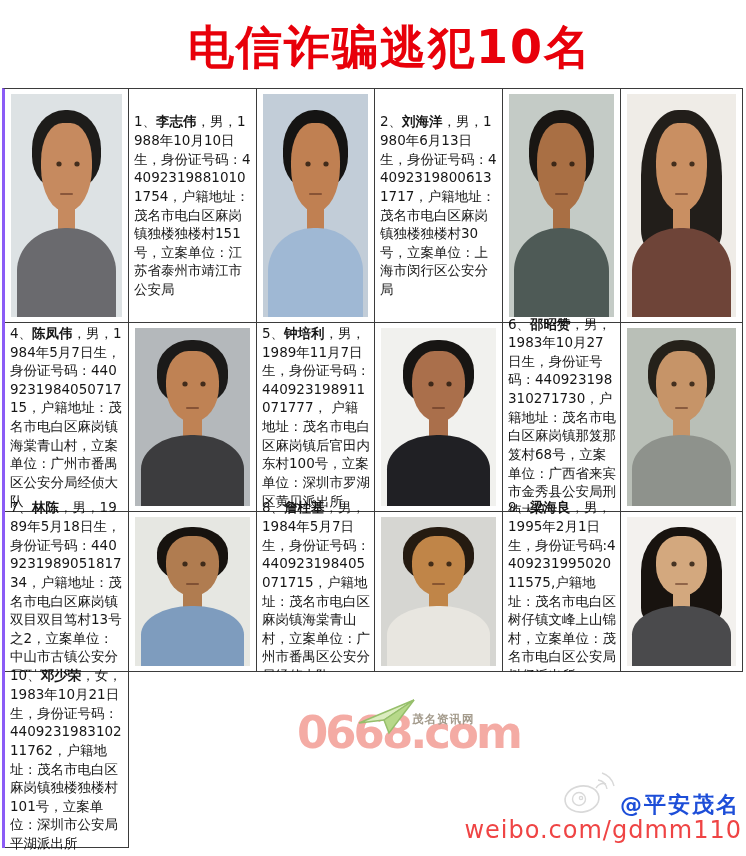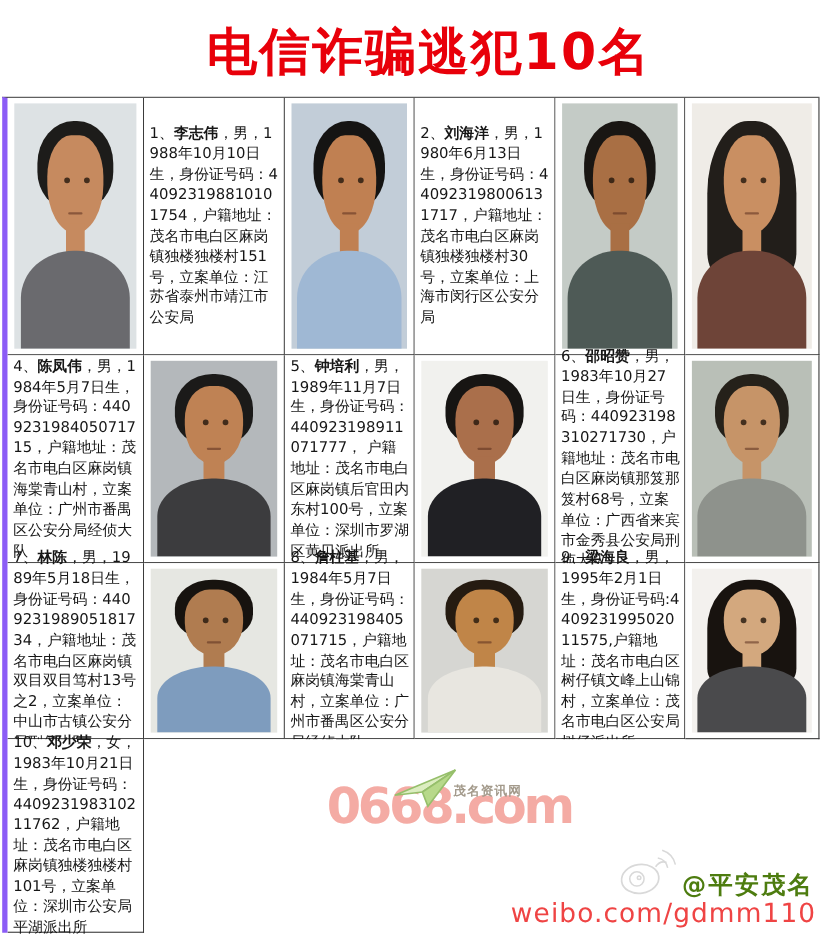--- a/index.html
+++ b/index.html
@@ -14,21 +14,21 @@
     display:flex;align-items:center;justify-content:center;
     font-size:46px;font-weight:bold;letter-spacing:2px;
   }
   
   .grid{
     position:absolute;top:88px;left:2px;
     display:grid;
     grid-template-columns:124px 128px 118px 128px 118px 122px;
     grid-template-rows:234px 189px 160px 176px;
     border-top:1px solid #3b3b3b;
-    border-left:5px solid #8b5cf6;
+    border-left:3px solid #8b5cf6;
   }
   .cell{
     border-right:1px solid #3b3b3b;
     border-bottom:1px solid #3b3b3b;
     box-sizing:border-box;
     background:#fff;
   }
   .cell.empty{border:none;}
   .pcell{padding:5px 6px;display:flex;}
   .tcell{
@@ -228,15 +228,15 @@
   <div class="logo">
     <svg width="58" height="50" viewBox="0 0 58 50" fill="none" id="weibo-logo-svg">
       <ellipse cx="22" cy="31" rx="17" ry="13" stroke-width="1.6" transform="rotate(-8 22 31)" stroke="#d9d9d9"></ellipse>
       <circle cx="19" cy="31" r="6.5" stroke-width="1.4" stroke="#d9d9d9"></circle>
       <circle cx="21" cy="30" r="1.6" stroke-width="1.4" stroke="#d9d9d9"></circle>
       <path d="M36 20 q4 -6 10 -4" stroke-width="1.4" stroke="#d9d9d9"></path>
       <path d="M38 12 a11 11 0 0 1 9 9" stroke-width="1.4" stroke="#d9d9d9"></path>
       <path d="M42 5 a18 18 0 0 1 12 13" stroke-width="1.4" stroke="#d9d9d9"></path>
     </svg>
   </div>
-  <div class="handle" style="color: #4d7c0f;">@平安茂名</div>
+  <div class="handle" style="color: #1d4ed8;">@平安茂名</div>
   <div class="url" style="color: #ef4444;">weibo.com/gdmm110</div>
 </div>
 
 </body></html>

